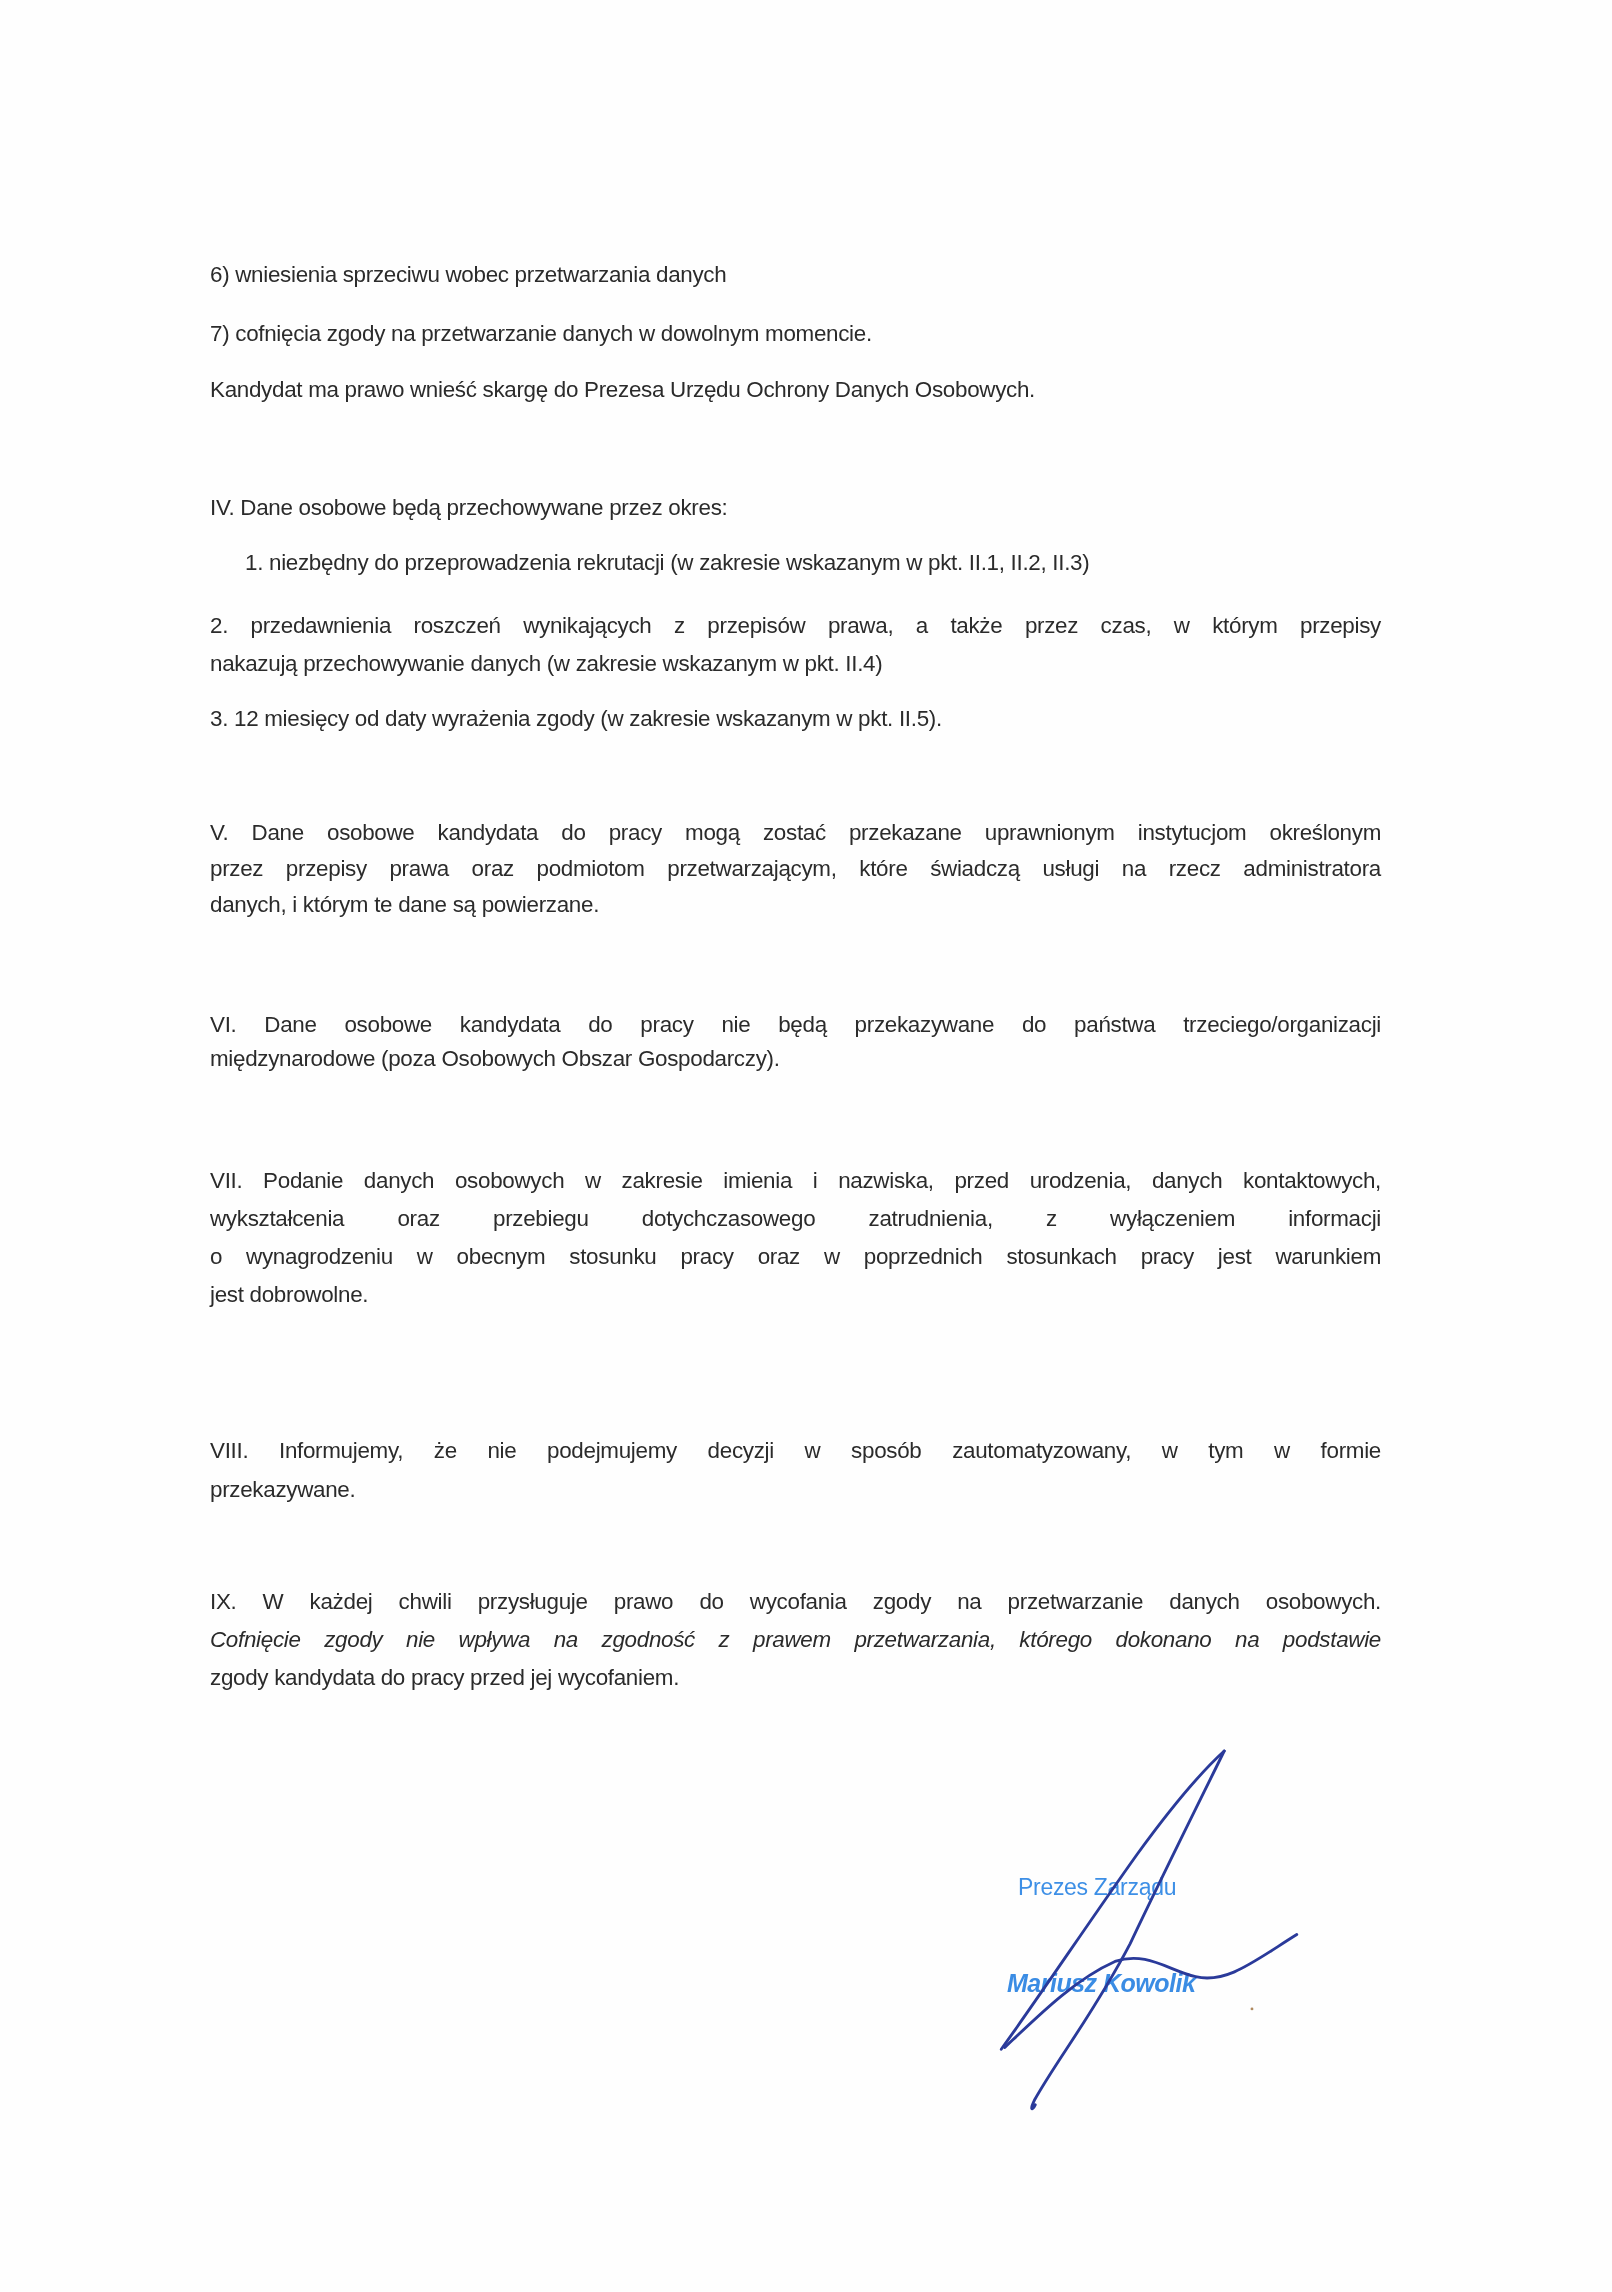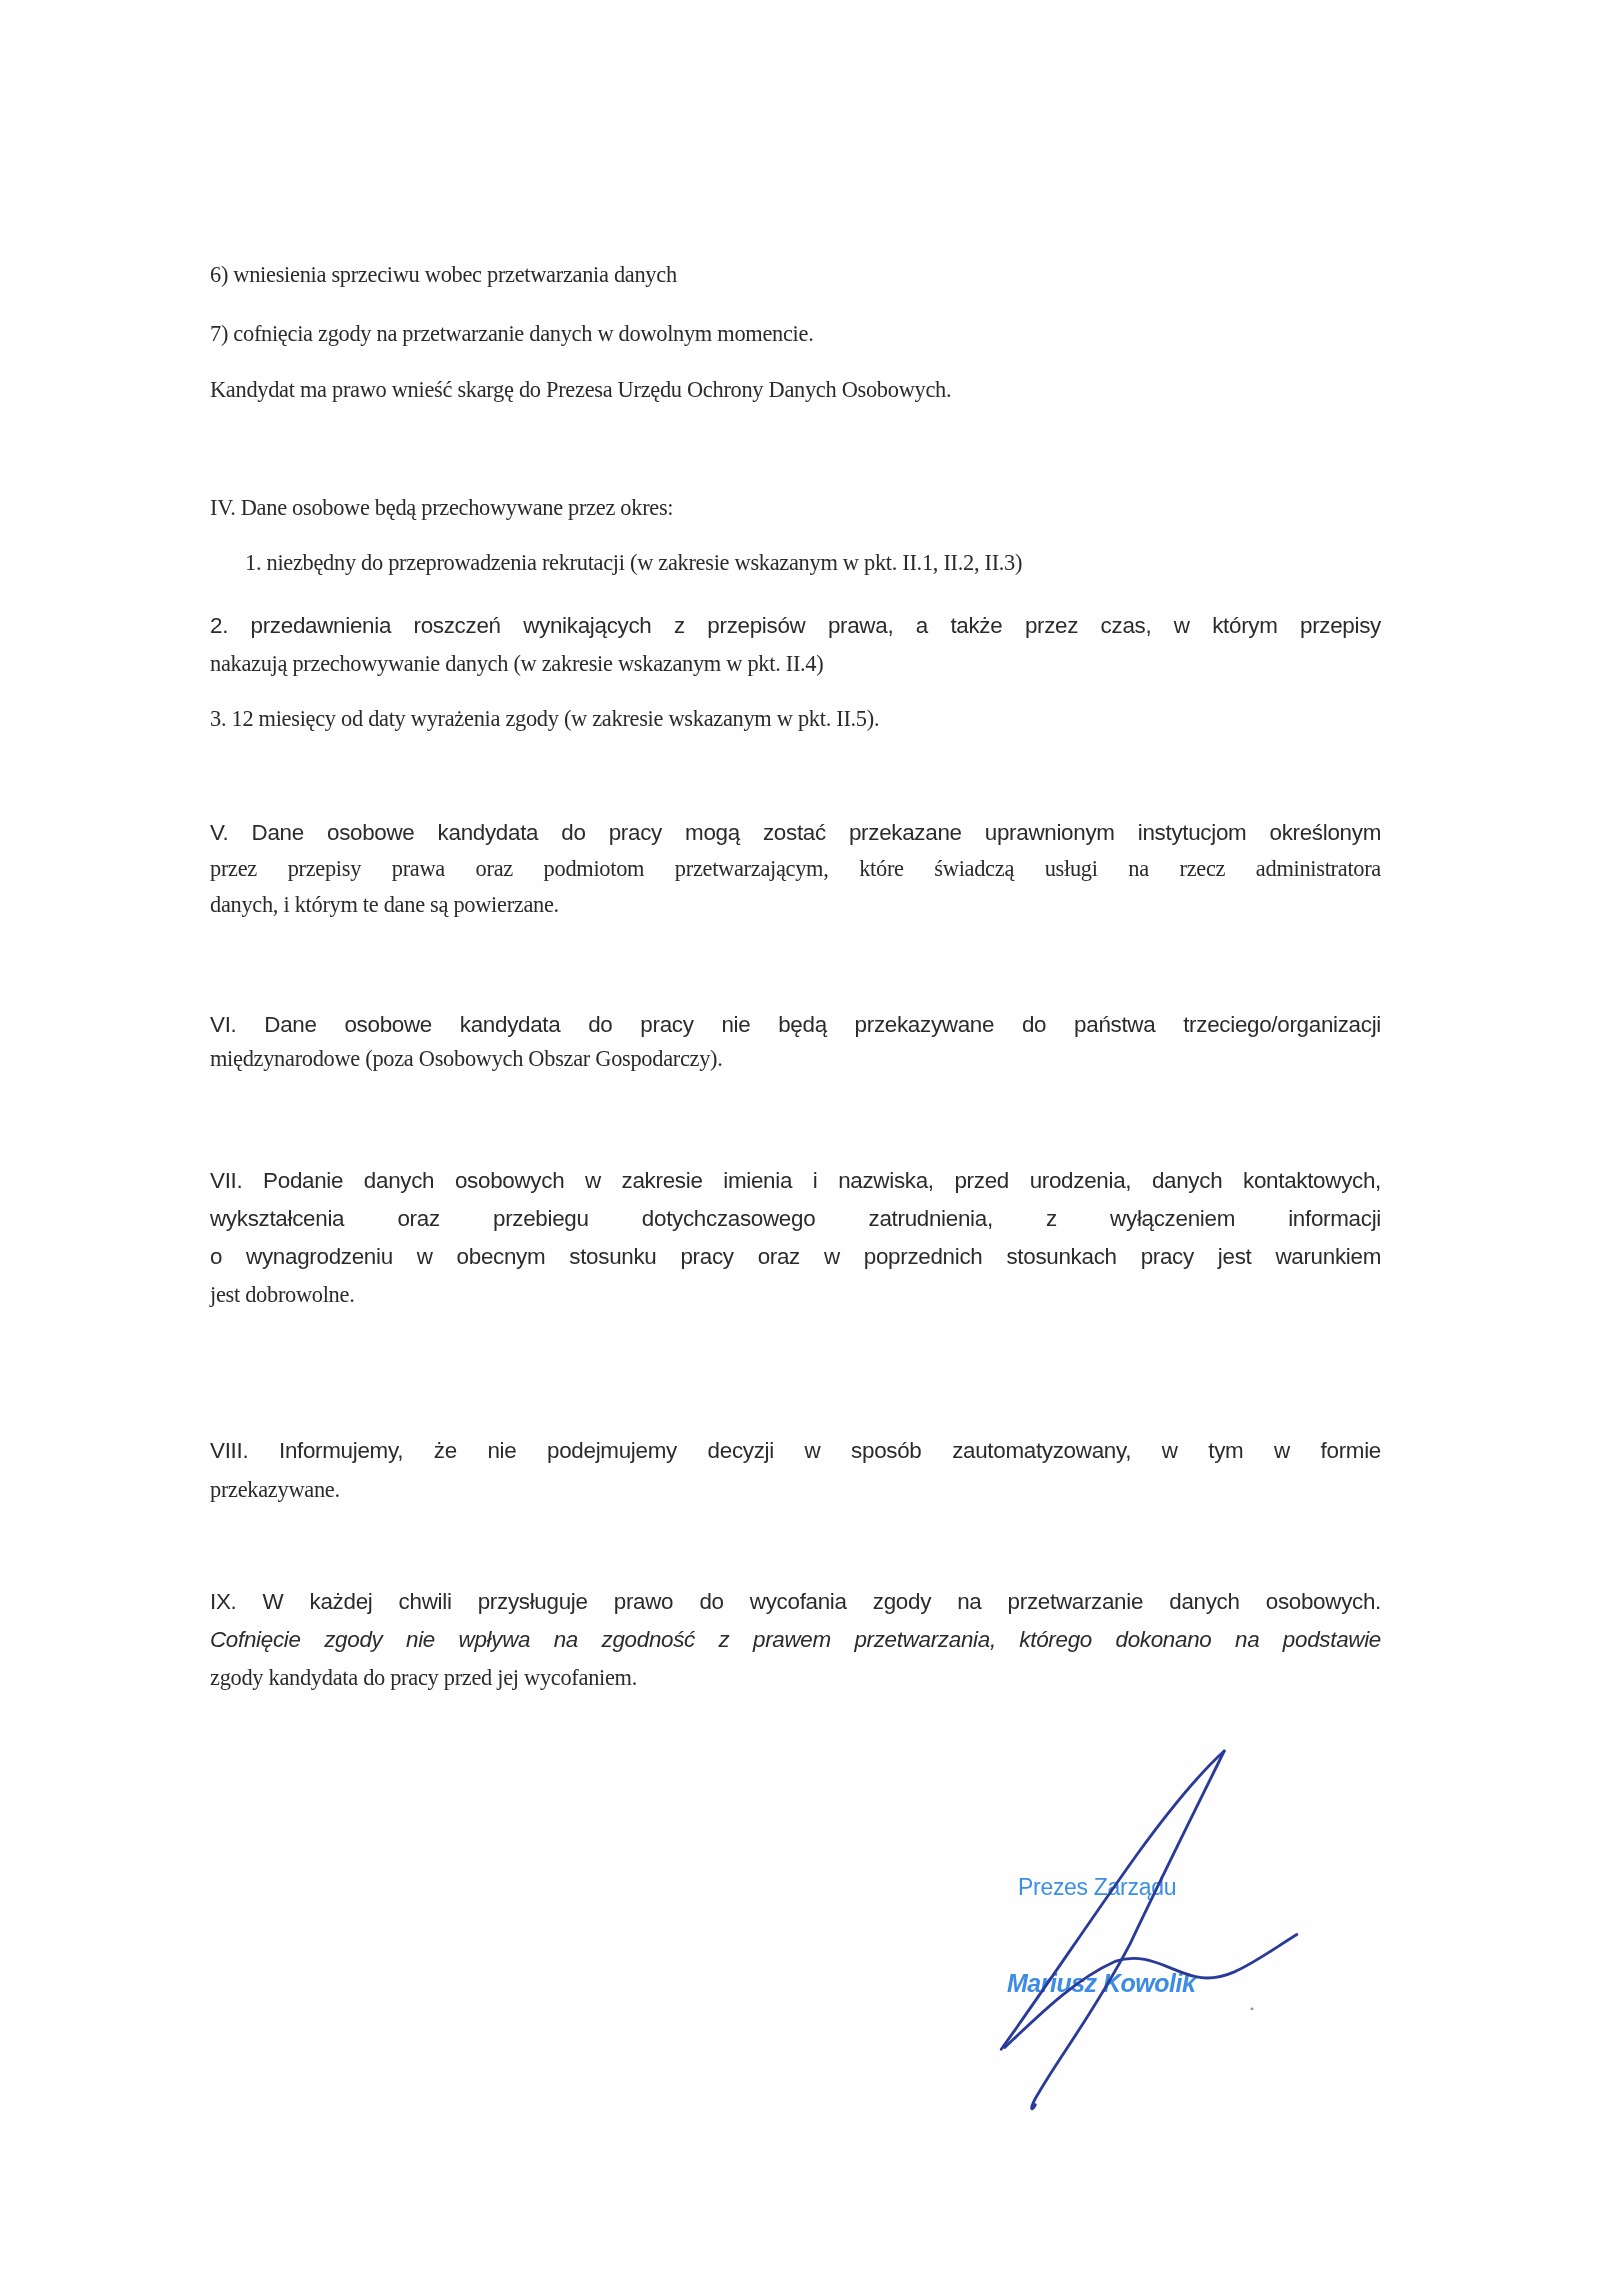--- a/index.html
+++ b/index.html
@@ -6,21 +6,21 @@
   body {
     width: 1612px; height: 2293px; position: relative; overflow: hidden;
     font-family: "Liberation Sans", "DejaVu Sans", sans-serif;
     color: #2b2b2b;
   }
   .page { position: absolute; left: 0; top: 0; width: 1612px; height: 2293px; background: #fefefe; }
   .text-block {
     position: absolute; left: 210px; width: 1171px;
     font-size: 22.4px; line-height: 38px; letter-spacing: -0.3px;
   }
-  .line { display: block; white-space: nowrap; font-family: Liberation Serif, serif; }
+  .line { display: block; white-space: nowrap; }
   .para { display: block; text-align: justify; text-align-last: left; }
   .stamp-title {
     position: absolute; left: 1018px; top: 1874px;
     font-size: 23px; line-height: 27px; color: #3d8fe6; letter-spacing: -0.3px;
     white-space: nowrap;
   }
   .stamp-name {
     position: absolute; left: 1007px; top: 1969px;
     font-size: 25px; line-height: 29px; color: #3a8ce4; font-weight: bold; font-style: italic;
     letter-spacing: -0.5px; white-space: nowrap;
@@ -43,21 +43,21 @@
     <span class="line" style="margin-top:17px;margin-left:35px;">1. niezbędny do przeprowadzenia rekrutacji (w zakresie wskazanym w pkt. II.1, II.2, II.3)</span>
     <div style="margin-top:25px;">
       <span class="para" style="text-align-last: justify;">2. przedawnienia roszczeń wynikających z przepisów prawa, a także przez czas, w którym przepisy</span>
       <span class="line">nakazują przechowywanie danych (w zakresie wskazanym w pkt. II.4)</span>
     </div>
     <span class="line" style="margin-top:17px;">3. 12 miesięcy od daty wyrażenia zgody (w zakresie wskazanym w pkt. II.5).</span>
   </div>
 
   <div class="text-block" style="top:815px; line-height:36px;">
     <span class="para" style="text-align-last: justify;">V. Dane osobowe kandydata do pracy mogą zostać przekazane uprawnionym instytucjom określonym</span>
-    <span class="para" style="text-align-last: justify; font-family: Liberation Serif, serif;">przez przepisy prawa oraz podmiotom przetwarzającym, które świadczą usługi na rzecz administratora</span>
+    <span class="para" style="text-align-last: justify;">przez przepisy prawa oraz podmiotom przetwarzającym, które świadczą usługi na rzecz administratora</span>
     <span class="line">danych, i którym te dane są powierzane.</span>
   </div>
 
   <div class="text-block" style="top:1008px; line-height:34px;">
     <span class="para" style="text-align-last: justify;">VI. Dane osobowe kandydata do pracy nie będą przekazywane do państwa trzeciego/organizacji</span>
     <span class="line">międzynarodowe (poza Osobowych Obszar Gospodarczy).</span>
   </div>
 
   <div class="text-block" style="top:1162px;">
     <span class="para" style="text-align-last: justify;">VII. Podanie danych osobowych w zakresie imienia i nazwiska, przed urodzenia, danych kontaktowych,</span>

